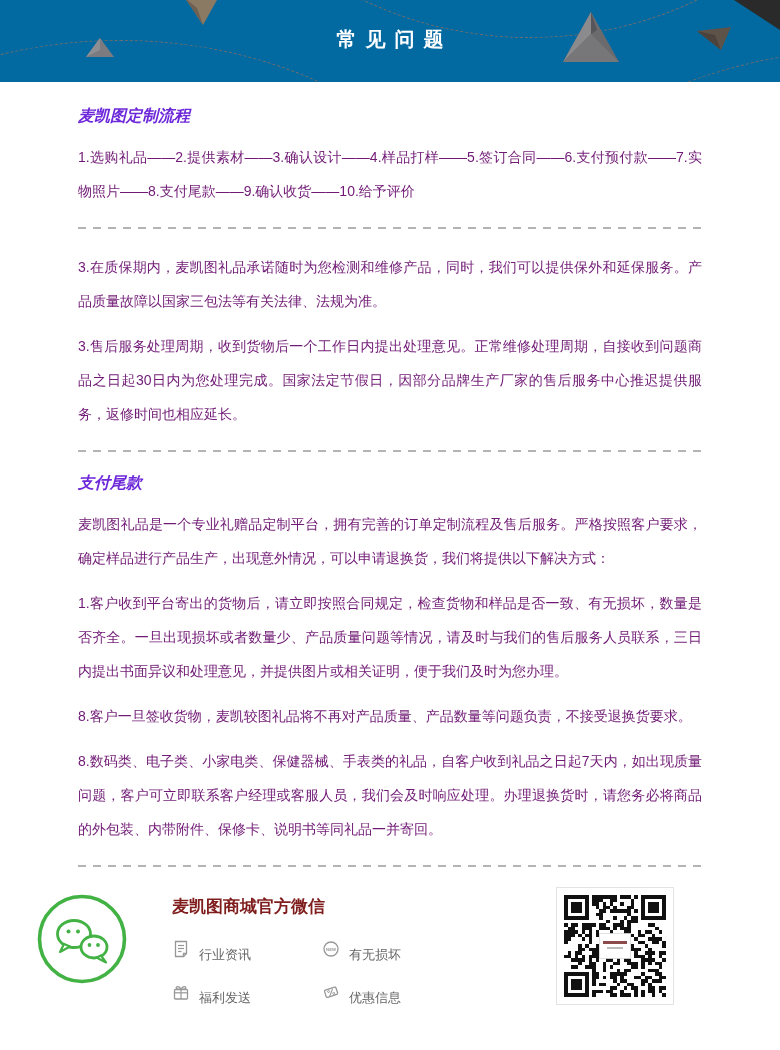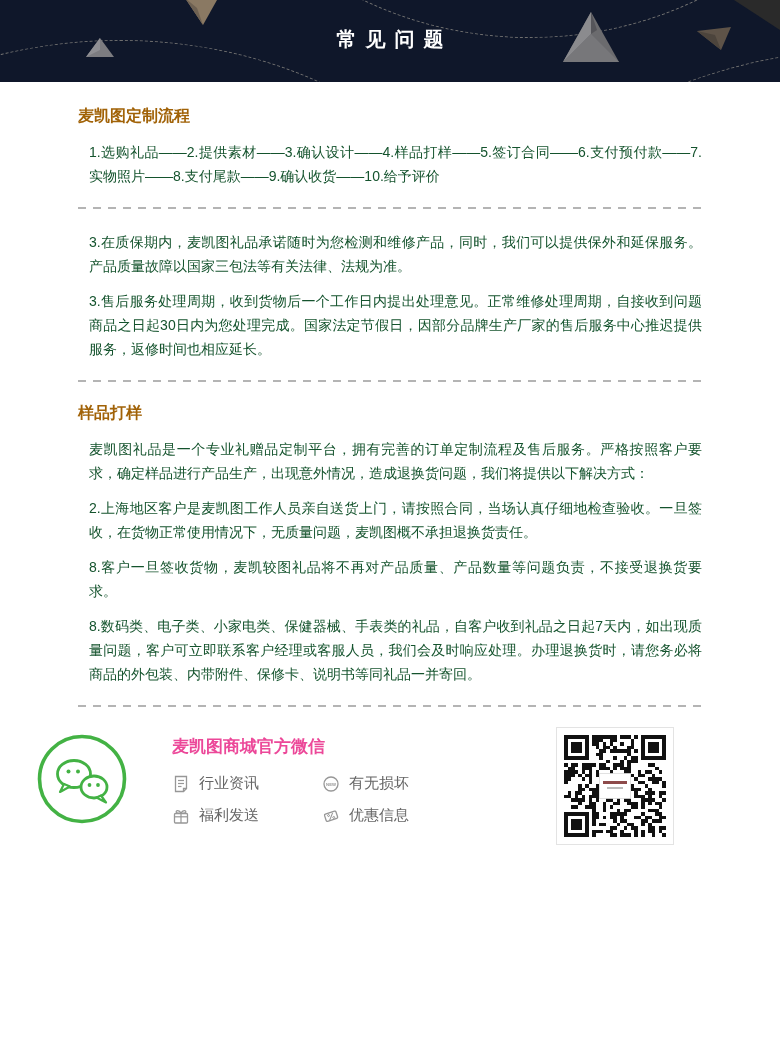--- a/index.html
+++ b/index.html
@@ -1,46 +1,46 @@
 <!DOCTYPE html>
 <html><head>
 <meta charset="utf-8">
 <style>
   * { margin:0; padding:0; box-sizing:border-box; }
   html,body { width:780px; height:1050px; background:#ffffff; overflow:hidden;
     font-family:"Liberation Sans","DejaVu Sans",sans-serif; }
 
   
-  .header { position:relative; width:780px; height:82px; background:#0f172a; overflow:hidden; }
+  .header { position:relative; width:780px; height:82px; background:#0369a1; overflow:hidden; }
   .header-title { position:absolute; left:0; right:0; top:26px; text-align:center;
     color:#ffffff; font-size:20px; font-weight:bold; letter-spacing:9px; padding-left:9px; }
   .arc { position:absolute; border:1px dashed #6e6e6e; border-radius:50%; }
   .arc1 { width:760px; height:560px; left:-260px; top:40px; }
   .arc2 { width:700px; height:620px; left:180px; top:-582px; }
   .arc3 { width:900px; height:700px; left:430px; top:48px; }
   .tri { position:absolute; }
   .corner-tri { position:absolute; right:0; top:0; width:0; height:0;
     border-top:30px solid #2a2a2a; border-left:46px solid transparent; }
 
   
   .content { padding:24px 78px 0 78px; }
-  .sec-title { font-size:16px; font-weight:bold; color:#a16207; margin:0 0 13px 0; }
-  .para { font-size:14px; color:#14532d; line-height:24px; margin:0 0 11px 11px; text-align:justify; }
+  .sec-title { font-size:16px; font-weight:bold; color:#6d28d9; margin:0 0 13px 0;font-style:italic; }
+  .para { font-size:14px; color:#701a75; line-height:34px; margin:0 0 11px 0; text-align:justify; }
   .divider { height:2px; margin:19px 0 21px 0;
     background:repeating-linear-gradient(to right,#b4b4b4 0 8px,transparent 8px 15px); }
 
   
   .footer { display:flex; align-items:flex-start; padding:20px 78px 0 36px; }
   .wechat-logo { flex:0 0 auto; margin-top:6px; }
   .wechat-block { margin-left:44px; margin-top:8px; }
-  .wechat-title { font-size:17px; font-weight:bold; color:#ec4899; margin-bottom:16px; }
+  .wechat-title { font-size:17px; font-weight:bold; color:#7f1d1d; margin-bottom:16px; }
   .feature-grid { display:grid; grid-template-columns:150px auto; grid-row-gap:13px; grid-column-gap:0; }
   .feature-item { display:flex; align-items:center; }
   .feature-item svg { flex:0 0 auto; margin-right:9px; }
-  .feature-label { font-size:15px; color:#666666; }
+  .feature-label { font-size:13px; color:#666666;margin-top:12px; }
   .qr-box { margin-left:auto; margin-right:28px; border:1px solid #e3e3e3; background:#ffffff;
     padding:7px; width:118px; height:118px; }
 </style>
 </head>
 <body>
 
 <div class="header">
   <div class="arc arc1"></div>
   <div class="arc arc2"></div>
   <div class="arc arc3"></div>
@@ -78,23 +78,23 @@
   <div class="divider"></div>
 
   <div>
     <p class="para">3.在质保期内，麦凯图礼品承诺随时为您检测和维修产品，同时，我们可以提供保外和延保服务。产品质量故障以国家三包法等有关法律、法规为准。</p>
     <p class="para">3.售后服务处理周期，收到货物后一个工作日内提出处理意见。正常维修处理周期，自接收到问题商品之日起30日内为您处理完成。国家法定节假日，因部分品牌生产厂家的售后服务中心推迟提供服务，返修时间也相应延长。</p>
   </div>
 
   <div class="divider"></div>
 
   <div>
-    <div class="sec-title">样品打样</div>
-    <p class="para">麦凯图礼品是一个专业礼赠品定制平台，拥有完善的订单定制流程及售后服务。严格按照客户要求，确定样品进行产品生产，出现意外情况，造成退换货问题，我们将提供以下解决方式：</p>
-    <p class="para">2.上海地区客户是麦凯图工作人员亲自送货上门，请按照合同，当场认真仔细地检查验收。一旦签收，在货物正常使用情况下，无质量问题，麦凯图概不承担退换货责任。</p>
+    <div class="sec-title">支付尾款</div>
+    <p class="para">麦凯图礼品是一个专业礼赠品定制平台，拥有完善的订单定制流程及售后服务。严格按照客户要求，确定样品进行产品生产，出现意外情况，可以申请退换货，我们将提供以下解决方式：</p>
+    <p class="para">1.客户收到平台寄出的货物后，请立即按照合同规定，检查货物和样品是否一致、有无损坏，数量是否齐全。一旦出现损坏或者数量少、产品质量问题等情况，请及时与我们的售后服务人员联系，三日内提出书面异议和处理意见，并提供图片或相关证明，便于我们及时为您办理。</p>
     <p class="para">8.客户一旦签收货物，麦凯较图礼品将不再对产品质量、产品数量等问题负责，不接受退换货要求。</p>
     <p class="para">8.数码类、电子类、小家电类、保健器械、手表类的礼品，自客户收到礼品之日起7天内，如出现质量问题，客户可立即联系客户经理或客服人员，我们会及时响应处理。办理退换货时，请您务必将商品的外包装、内带附件、保修卡、说明书等同礼品一并寄回。</p>
   </div>
 
   <div class="divider" style="margin-bottom:0;"></div>
 </div>
 
 <div class="footer">
 
   <svg class="wechat-logo" width="92" height="92" viewBox="0 0 92 92">

